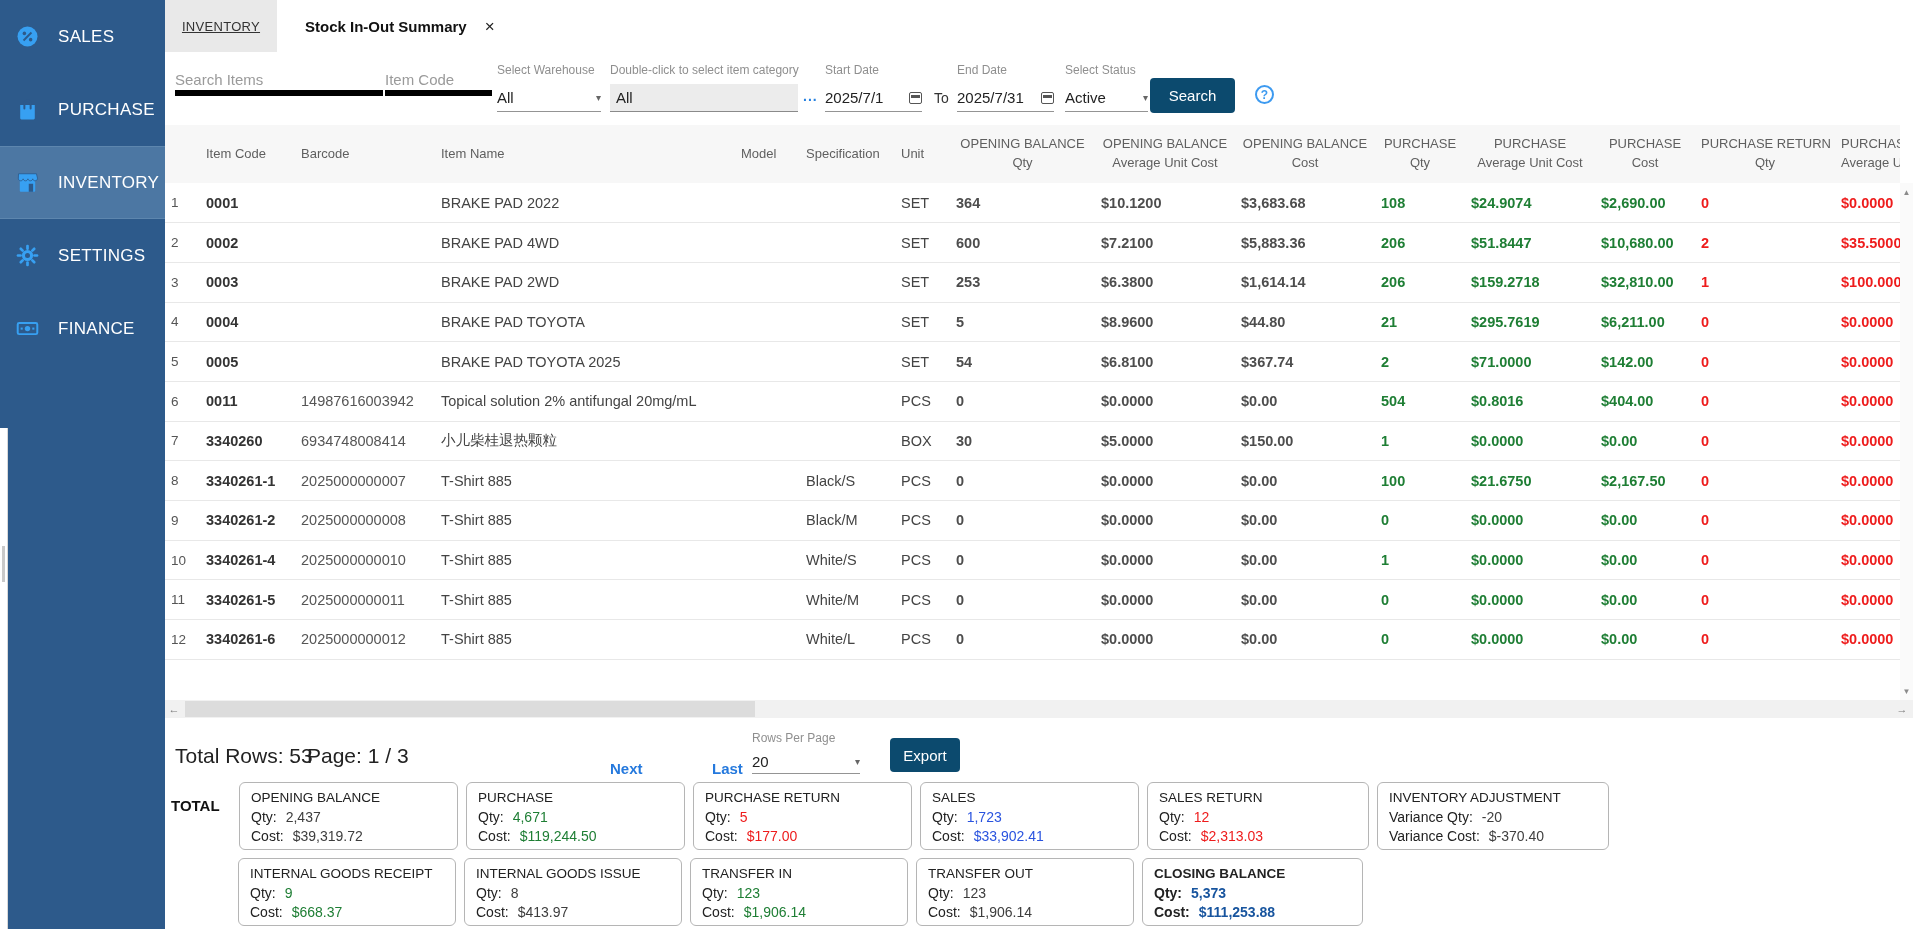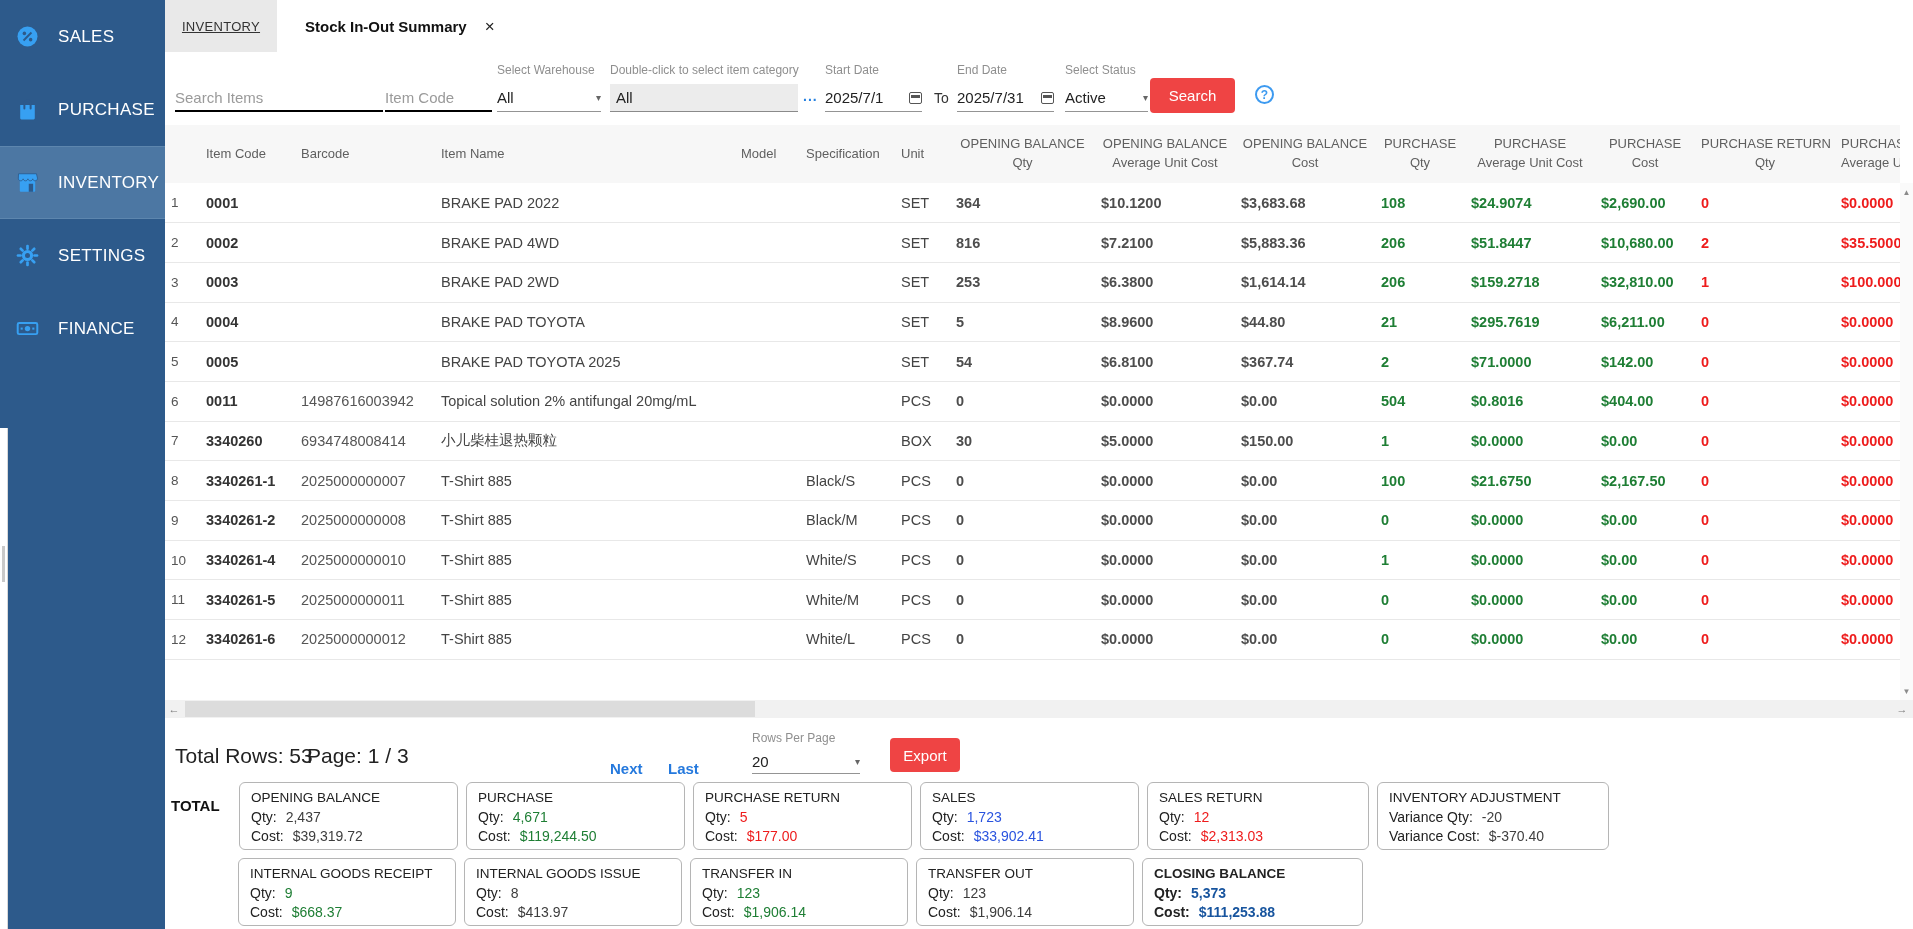--- a/index.html
+++ b/index.html
@@ -20,35 +20,35 @@
   .tabbar { position:absolute; left:165px; top:0; width:1748px; height:52px; background:#fff; display:flex; align-items:stretch; }
   .tab-inactive { width:112px; background:#e9e9e9; display:flex; align-items:center; justify-content:center;
     font-size:13px; color:#333; cursor:pointer; }
   .tab-inactive span { text-decoration:underline; letter-spacing:.3px; }
   .tab-active { display:flex; align-items:center; margin-left:28px; cursor:pointer; }
   .tab-active .tab-title { font-size:15px; font-weight:700; color:#111; }
   .tab-close { margin-left:18px; font-size:17px; color:#222; line-height:1; cursor:pointer; }
 
   
   .filterbar { position:absolute; left:165px; top:52px; width:1748px; height:73px; background:#fff; }
-  .f-input { position:absolute; top:32px; height:28px; border:none; border-bottom:2px solid #000000;
+  .f-input { position:absolute; top:16px; height:28px; border:none; border-bottom:6px solid #000000;
     font-size:15px; color:#333; background:transparent; outline:none; font-family:inherit; }
   .f-input::placeholder { color:#9a9a9a; }
   .f-group { position:absolute; height:60px; }
   .f-label { position:absolute; top:11px; left:0; font-size:12px; color:#8f8f8f; white-space:nowrap; }
   .f-value { position:absolute; top:32px; left:0; right:0; height:28px; border-bottom:1px solid #949494;
     font-size:15px; color:#222; display:flex; align-items:center; justify-content:space-between; }
   .f-value.cat { background:#ececec; border-bottom-color:#8a8a8a; padding-left:6px; }
   .caret { font-size:10px; color:#666; margin-left:6px; }
   .more-dots { position:absolute; left:638px; top:36px; color:#2580e0; font-weight:700; font-size:14px;
     letter-spacing:1px; cursor:pointer; }
   .to-label { position:absolute; left:769px; top:38px; font-size:14px; color:#333; }
   .cal { display:inline-block; width:13px; height:12px; border:1px solid #555; border-radius:2px; position:relative; margin-left:8px; flex:none; }
   .cal::before { content:''; position:absolute; left:1px; right:1px; top:2px; height:3px; background:#555; }
-  .btn-primary { position:absolute; border:none; background:#ef4444; color:#fff; font-size:15px;
+  .btn-primary { position:absolute; border:none; background:#0c4a6e; color:#fff; font-size:15px;
     border-radius:4px; cursor:pointer; font-family:inherit; }
   .search-btn { left:985px; top:26px; width:85px; height:35px; }
   .help-icon { position:absolute; left:1090px; top:33px; width:19px; height:19px; border:2px solid #3d9af0;
     border-radius:50%; color:#3d9af0; font-size:12px; font-weight:700; display:flex; align-items:center;
     justify-content:center; cursor:pointer; }
 
   
   .grid-wrap { position:absolute; left:165px; top:125px; width:1735px; height:575px; overflow:hidden; }
   table { border-collapse:collapse; table-layout:fixed; width:1735px; }
   thead th { height:58px; background:#f7f7f7; font-weight:400; font-size:13px; color:#5f5f5f;
@@ -307,21 +307,21 @@
             <td class="c-pr">$0.0000</td>
           </tr>
           <tr>
             <td class="c-num">2</td>
             <td class="c-code">0002</td>
             <td class="c-bar"></td>
             <td class="c-name">BRAKE PAD 4WD</td>
             <td class="c-model"></td>
             <td class="c-spec"></td>
             <td class="c-unit">SET</td>
-            <td class="c-ob">816</td>
+            <td class="c-ob">600</td>
             <td class="c-ob">$7.2100</td>
             <td class="c-ob">$5,883.36</td>
             <td class="c-pu">206</td>
             <td class="c-pu">$51.8447</td>
             <td class="c-pu">$10,680.00</td>
             <td class="c-pr">2</td>
             <td class="c-pr">$35.5000</td>
           </tr>
           <tr>
             <td class="c-num">3</td>
@@ -504,21 +504,21 @@
   <div class="hscroll">
     <div class="arr left">←</div>
     <div class="thumb"></div>
     <div class="arr right">→</div>
   </div>
 
   <div class="pager">
     <span class="pg-text" style="left:175px">Total Rows: 53</span>
     <span class="pg-text" style="left:307px">Page: 1 / 3</span>
     <span class="pg-link" style="left:610px">Next</span>
-    <span class="pg-link" style="left:668px">Last</span>
+    <span class="pg-link" style="left:712px">Last</span>
     <span class="rpp-label">Rows Per Page</span>
     <div class="rpp-value">
       <span>20</span>
       <span class="caret">▾</span>
     </div>
     <button class="btn-primary export-btn">Export</button>
   </div>
 
   <span class="total-label">TOTAL</span>
   <div class="cards-row r1" id="cards-r1">

